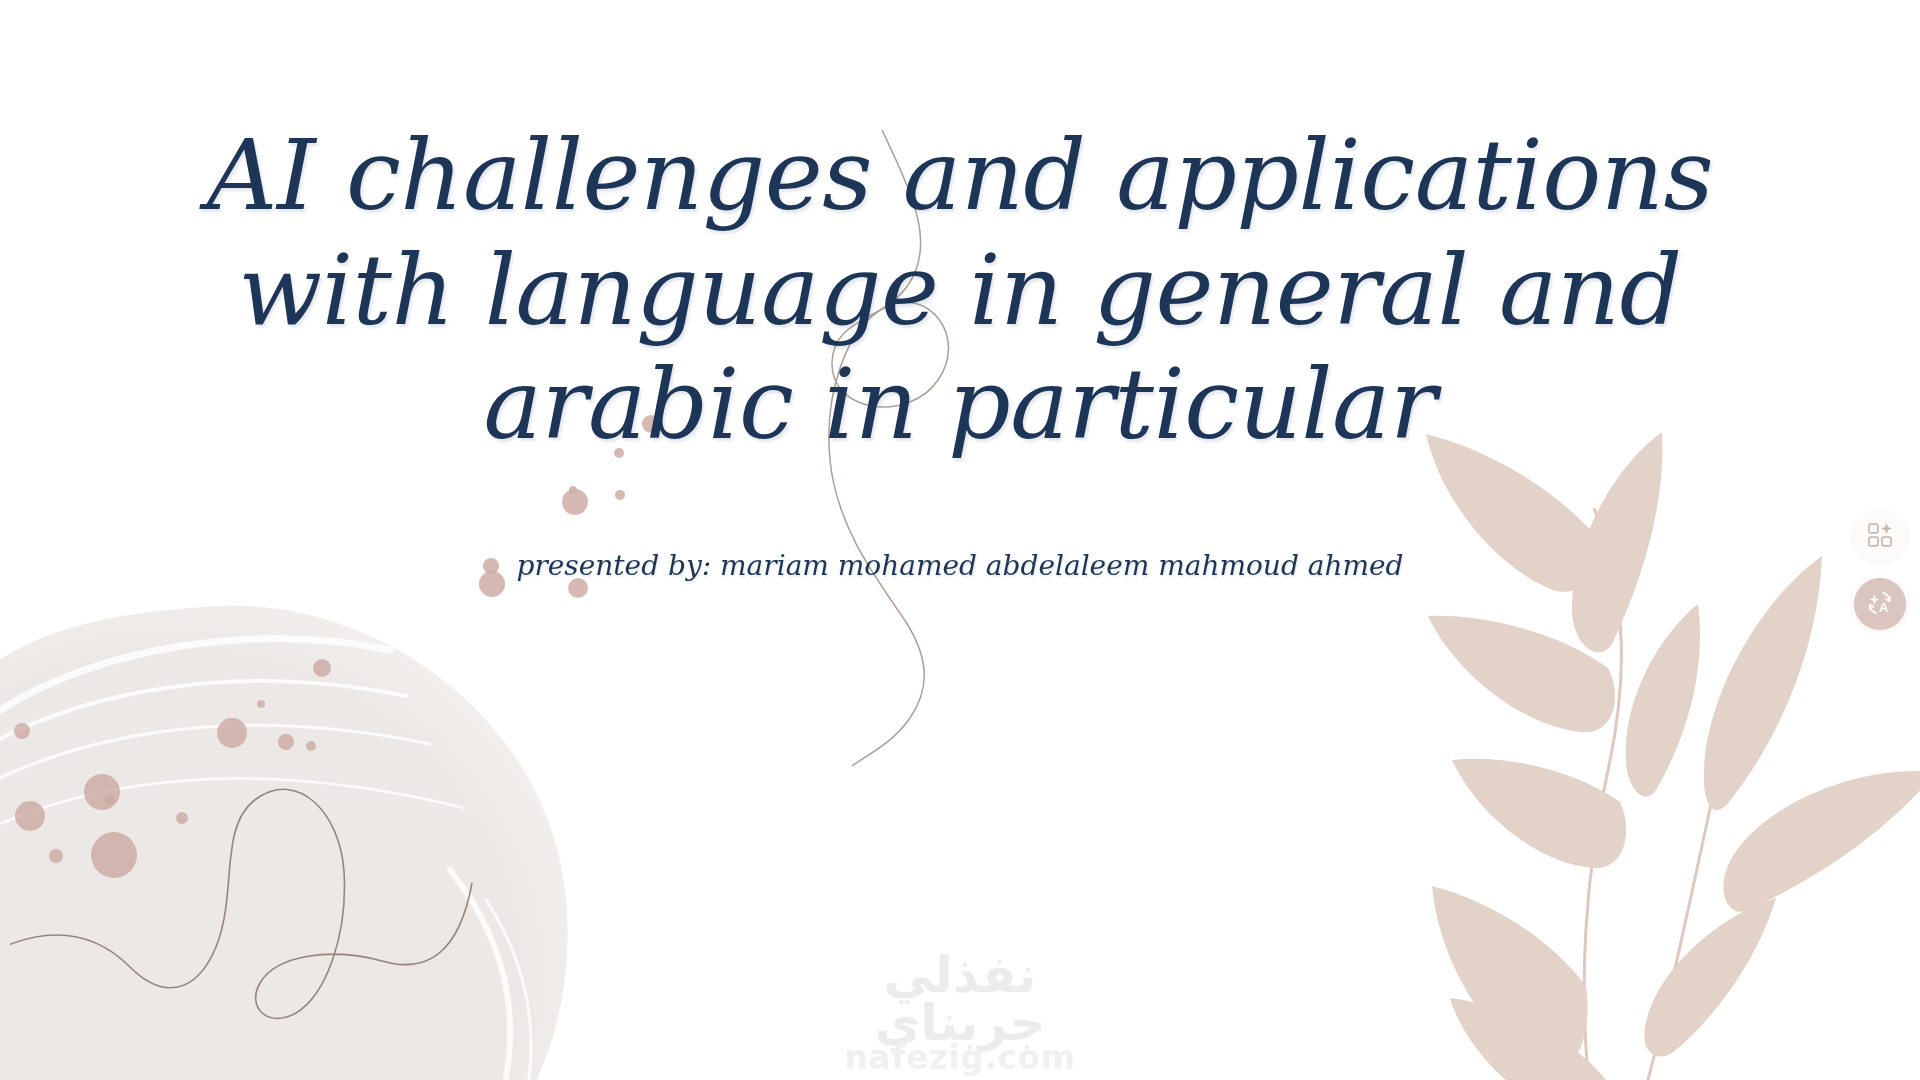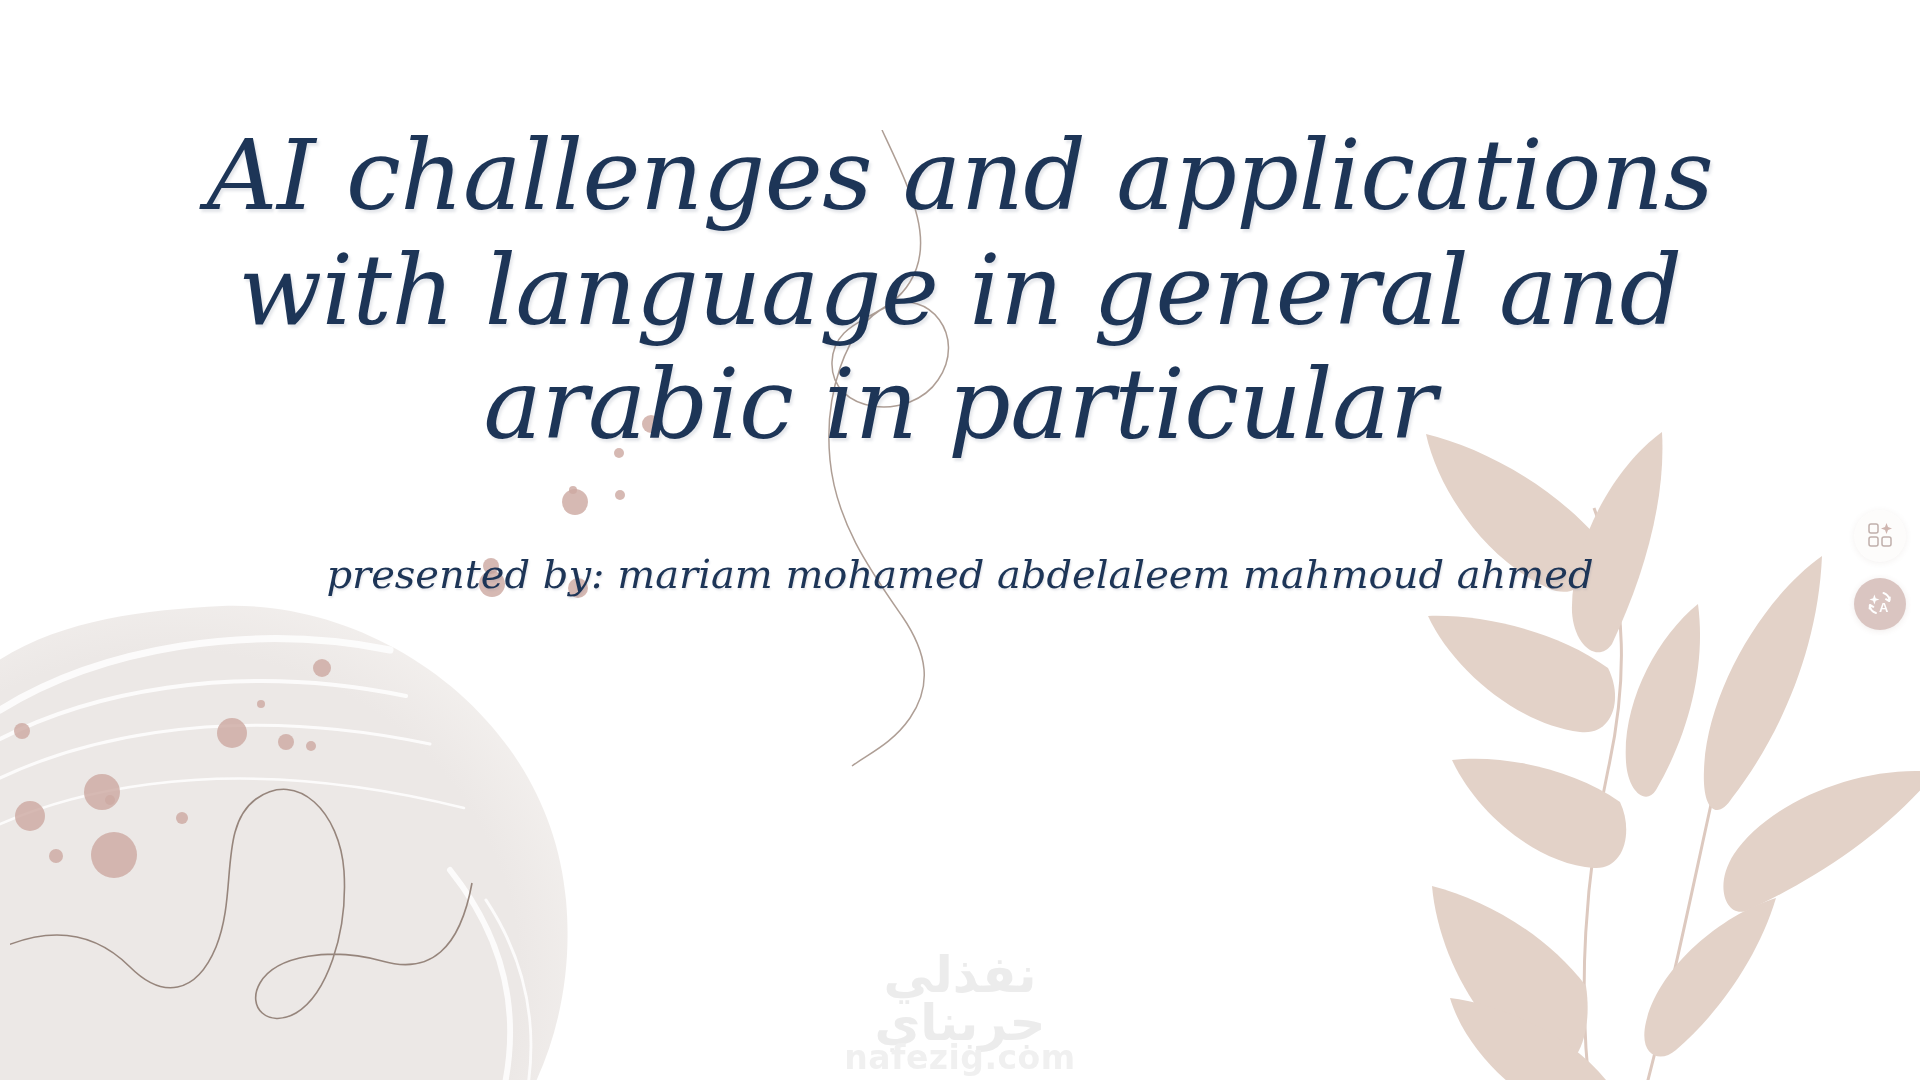--- a/index.html
+++ b/index.html
@@ -94,21 +94,21 @@
     text-shadow: 2px 3px 3px rgba(120,130,150,0.20);
   }
 
   #subtitle {
     margin: 8px;
     margin-top: 86px;
     text-align: center;
     font-family: "DejaVu Serif", "Liberation Serif", serif;
     font-style: italic;
     font-weight: 400;
-    font-size: 40px;
+    font-size: 28px;
     line-height: 1.3;
     color: #1d3557;
     text-shadow: 1px 2px 2px rgba(120,130,150,0.18);
   }
 
   
   #watermark {
     position: absolute;
     left: 50%;
     transform: translateX(-50%);

